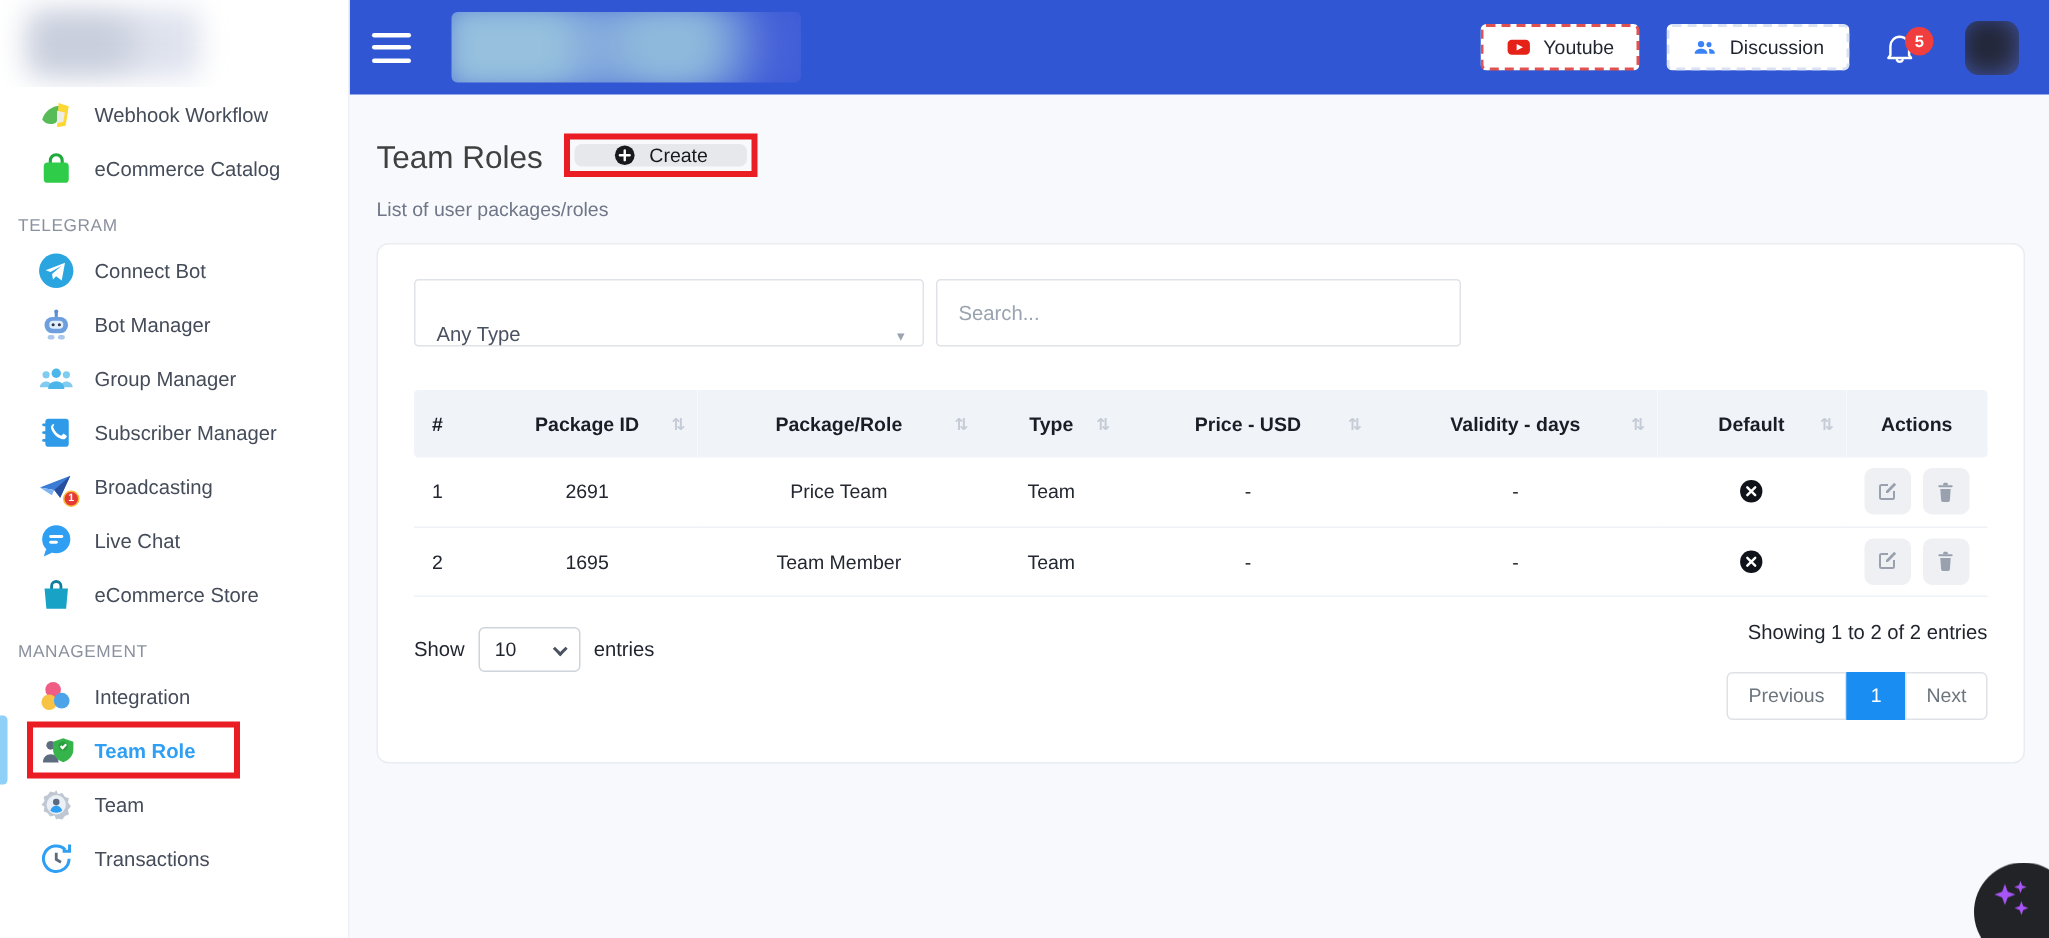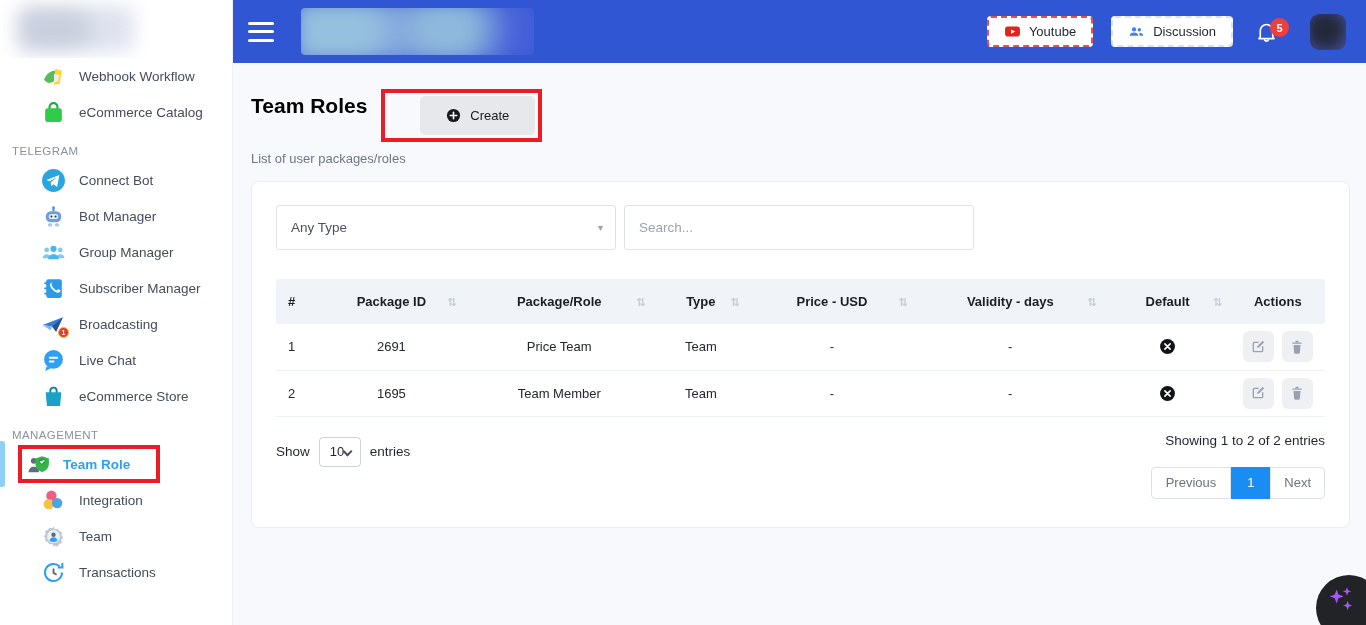--- a/index.html
+++ b/index.html
@@ -5,21 +5,21 @@
   * { margin:0; padding:0; box-sizing:border-box; }
   html,body { width:1366px; height:625px; overflow:hidden; font-family:"Liberation Sans","DejaVu Sans",sans-serif; background:#f7f9fc; }
   .app { display:flex; width:1366px; height:625px; }
 
   
   .sidebar { width:233px; min-width:233px; background:#fff; border-right:1px solid #edf0f4; position:relative; z-index:5; }
   .side-logo { height:58px; display:flex; align-items:center; overflow:hidden; }
   .side-logo-blur { width:118px; height:46px; margin-left:16px; border-radius:8px; filter:blur(9px);
     background:radial-gradient(circle at 30% 50%, #c9cfdd 0 30%, transparent 60%),
                radial-gradient(circle at 70% 40%, #dfe3ee 0 35%, transparent 65%), #f2f4f8; }
-  .side-item { height:36px; display:flex; align-items:center; gap:13px; padding-left:40px; cursor:pointer; position:relative; }
+  .side-item { height:36px; display:flex; align-items:center; gap:13px; padding-left:24px; cursor:pointer; position:relative; }
   .side-item .icon { width:26px; height:26px; display:flex; align-items:center; justify-content:center; position:relative; }
   .side-item .icon svg { width:25px; height:25px; }
   .side-item .label { font-size:13.5px; color:#454c59; font-weight:500; }
   .side-section { margin:15px 0 5px 12px; font-size:11.5px; color:#8a919e; letter-spacing:.4px; font-weight:500; }
   .ibadge { position:absolute; right:-3px; bottom:-1px; width:11px; height:11px; border-radius:50%; background:#e53935; border:1px solid #f6b93b;
     color:#fff; font-size:7px; line-height:9px; text-align:center; font-weight:700; }
   .side-item.active { padding-left:18px; }
   .active-bar { position:absolute; left:0; top:-5px; width:5px; height:46px; background:#8ed0f7; border-radius:0 3px 3px 0; }
   .red-box-side { display:inline-flex; align-items:center; gap:12px; border:4px solid #ea1d25; padding:2px 26px 2px 3px; }
   .side-item.active .label { color:#2e9ff3; font-weight:700; }
@@ -44,30 +44,30 @@
   .bell-wrap svg { width:23px; height:23px; display:block; }
   .bell-badge { position:absolute; top:-2px; right:-11px; width:19px; height:19px; border-radius:50%; background:#f03e3e;
     color:#fff; font-size:11px; font-weight:700; display:flex; align-items:center; justify-content:center; }
   .avatar { width:36px; height:36px; border-radius:9px; margin-left:14px; overflow:hidden; position:relative; cursor:pointer; }
   .avatar-blur { position:absolute; inset:-6px; filter:blur(7px);
     background:radial-gradient(circle at 45% 45%, #23273a 0 40%, transparent 70%), #45508a; }
 
   
   .content { flex:1; padding:26px 16px 0 18px; position:relative; }
   .title-row { display:flex; align-items:flex-start; }
-  .page-title { font-size:21px; font-weight:700; color:#000000; line-height:34px; }
+  .page-title { font-size:21px; font-weight:400; color:#404040; line-height:34px; }
   .red-box-create { display:inline-flex; border:4px solid #ea1d25; margin-left:14px; padding:3px; background:transparent; }
   .create-btn { display:flex; align-items:center; gap:9px; background:#e6e8ec; border:none; border-radius:5px;
-    padding:12px 26px; font-size:13px; color:#17191d; font-family:inherit; cursor:pointer;margin-left:32px; }
+    padding:0 26px; font-size:13px; color:#17191d; font-family:inherit; cursor:pointer; }
   .create-btn svg { width:15px; height:15px; }
   .page-subtitle { margin-top:9px; font-size:13px; color:#6e7687; }
 
   .card { margin-top:15px; background:#fff; border:1px solid #e9edf2; border-radius:8px; padding:23px 24px 28px; min-height:339px; }
   .filters { display:flex; gap:8px; }
-  .select-box { width:340px; height:45px; border:1px solid #dfe3e8; border-radius:3px; display:flex; align-items:center;
+  .select-box { width:340px; height:45px; border:1px solid #dfe3e8; border-radius:3px; display:flex; align-items:flex-end;
     padding:0 14px; font-size:13.5px; color:#4a5160; cursor:pointer; position:relative; background:#fff; }
   .select-box .caret { position:absolute; right:12px; font-size:10px; color:#9aa3b0; }
   .search-input { width:350px; height:45px; border:1px solid #dfe3e8; border-radius:3px; padding:0 14px; font-size:13.5px;
     color:#4a5160; font-family:inherit; background:#fff; }
   .search-input::placeholder { color:#9aa3b0; }
 
   table { width:100%; border-collapse:collapse; margin-top:29px; table-layout:fixed; }
   thead th { background:#f0f4f9; height:45px; font-size:13px; font-weight:700; color:#1a1d26; text-align:center; position:relative; }
   thead th:first-child { text-align:left; padding-left:12px; width:4%; border-radius:3px 0 0 3px; }
   th.c-pkgid{width:14%} th.c-role{width:18%} th.c-type{width:9%} th.c-price{width:16%} th.c-valid{width:18%} th.c-def{width:12%} th.c-act{width:9%; border-radius:0 3px 3px 0;}
@@ -75,21 +75,21 @@
   tbody td { height:46px; font-size:13px; color:#232730; text-align:center; border-bottom:1px solid #eef1f5; }
   tbody td:first-child { text-align:left; padding-left:12px; }
   .x-circle svg { width:17px; height:17px; vertical-align:middle; }
   .act-group { display:flex; justify-content:center; gap:8px; }
   .act-btn { width:31px; height:31px; border:none; border-radius:6px; background:#eef0f4; display:flex; align-items:center;
     justify-content:center; cursor:pointer; }
   .act-btn svg { width:16px; height:16px; }
 
   .table-footer { margin-top:16px; display:flex; justify-content:space-between; align-items:flex-start; }
   .show-group { display:flex; align-items:center; gap:9px; font-size:13.5px; color:#1f242e; margin-top:4px; }
-  .pagesize-select { width:42px; height:30px; border:1px solid #ced4da; border-radius:4px; display:flex; align-items:center;
+  .pagesize-select { width:68px; height:30px; border:1px solid #ced4da; border-radius:4px; display:flex; align-items:center;
     padding:0 10px; font-size:13px; color:#1f242e; cursor:pointer; position:relative; background:#fff; }
   .pagesize-select .chev { position:absolute; right:9px; top:10px; width:7px; height:7px; border-right:2px solid #4a5160;
     border-bottom:2px solid #4a5160; transform:rotate(45deg); }
   .footer-right { text-align:right; }
   .showing-text { font-size:13.5px; color:#1f242e; }
   .pagination { margin-top:19px; display:inline-flex; }
   .page-btn { height:32px; display:flex; align-items:center; justify-content:center; background:#fff; border:1px solid #dee2e6;
     font-size:13px; color:#6c757d; cursor:pointer; font-family:inherit; }
   .page-btn.prev { padding:0 14px; border-radius:4px 0 0 4px;text-align:center; }
   .page-btn.cur { width:39px; background:#1a8df2; border-color:#1a8df2; color:#fff; }
@@ -213,46 +213,46 @@
       <span class="icon">
         <svg viewBox="0 0 24 24">
             <path d="M9 10V6.5a3 3 0 016 0V10" stroke="#0f7f9d" stroke-width="1.8" fill="none"></path>
             <path d="M4.5 8h15l-1.2 13H5.7z" fill="#17a2c6"></path>
           </svg>
       </span>
       <span class="label">eCommerce Store</span>
     </div>
 
     <div class="side-section">MANAGEMENT</div>
+
+    <div class="side-item">
+      <span class="icon">
+        <svg viewBox="0 0 24 24">
+            <circle cx="10" cy="7.5" r="5" fill="#ef5d84"></circle>
+            <circle cx="7.5" cy="15.5" r="5" fill="#f6c344"></circle>
+            <circle cx="15.5" cy="14.5" r="5" fill="#4da3e8"></circle>
+          </svg>
+      </span>
+      <span class="label">Integration</span>
+    </div>
 
     <div class="side-item active">
       <span class="active-bar"></span>
       <span class="red-box-side">
         <span class="icon">
           <svg viewBox="0 0 24 24">
               <circle cx="7.5" cy="8.5" r="2.8" fill="#5d6c7e"></circle>
               <path d="M2.5 19.5c0-3.4 2.2-5.3 5-5.3s5 1.9 5 5.3z" fill="#5d6c7e"></path>
               <path d="M15.5 4l6.5 2.2v4.8c0 4.2-2.6 6.8-6.5 8.3-3.9-1.5-6.5-4.1-6.5-8.3V6.2z" fill="#34b44a"></path>
               <circle cx="15.5" cy="9" r="3" fill="#2a9e3e"></circle>
               <path d="M13.8 9l1.3 1.3 2.3-2.4" stroke="#fff" stroke-width="1.4" fill="none"></path>
             </svg>
         </span>
         <span class="label">Team Role</span>
       </span>
-    </div>
-
-    <div class="side-item">
-      <span class="icon">
-        <svg viewBox="0 0 24 24">
-            <circle cx="10" cy="7.5" r="5" fill="#ef5d84"></circle>
-            <circle cx="7.5" cy="15.5" r="5" fill="#f6c344"></circle>
-            <circle cx="15.5" cy="14.5" r="5" fill="#4da3e8"></circle>
-          </svg>
-      </span>
-      <span class="label">Integration</span>
     </div>
 
     <div class="side-item">
       <span class="icon">
         <svg viewBox="0 0 24 24">
             <path fill="#bfc8d2" d="M12 2.5l1.1 2.6 2.8-.6 1.6 2.3 2.6 1-.6 2.8 1.9 2.4-1.9 2.4.6 2.8-2.6 1-1.6 2.3-2.8-.6L12 21.5l-1.1-2.6-2.8.6-1.6-2.3-2.6-1 .6-2.8L2.6 12l1.9-2.4-.6-2.8 2.6-1 1.6-2.3 2.8.6z"></path>
             <circle cx="12" cy="12" r="6.2" fill="#eaf0f6"></circle>
             <circle cx="12" cy="10.3" r="2.1" fill="#5a6b7d"></circle>
             <path d="M8.2 15.8c.6-2.1 2.1-3.1 3.8-3.1s3.2 1 3.8 3.1a6.2 6.2 0 01-7.6 0z" fill="#2e9ff3"></path>
           </svg>

